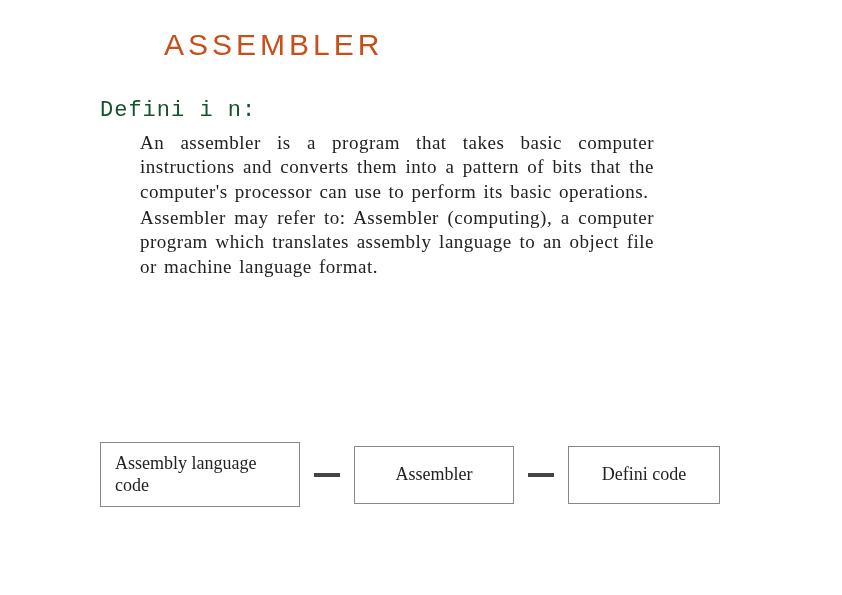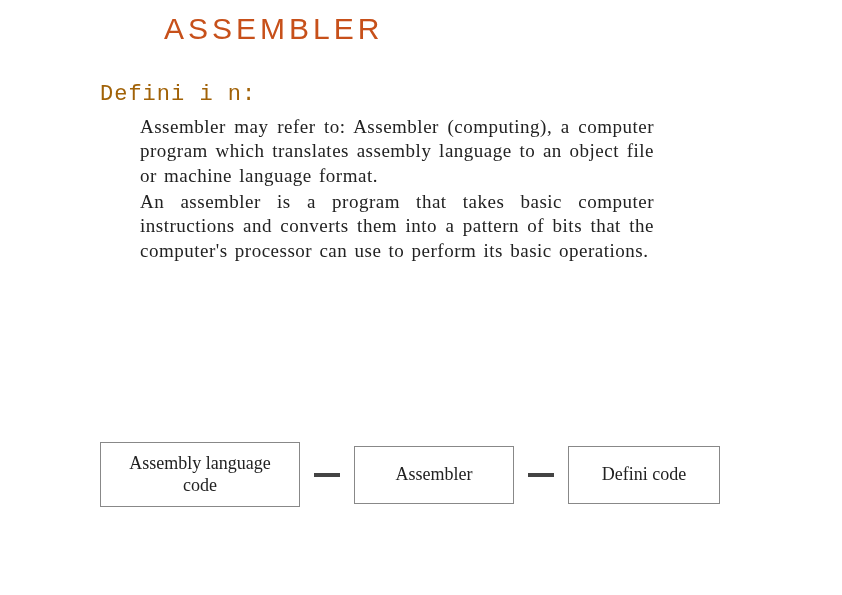--- a/index.html
+++ b/index.html
@@ -1,27 +1,27 @@
 <!DOCTYPE html>
 <html><head>
 <meta charset="utf-8">
 <style>
   * { margin: 0; padding: 0; box-sizing: border-box; }
   html, body { width: 842px; height: 595px; background: #fff; font-family: Georgia, 'Times New Roman', serif; }
-  .page { width: 758px; height: 595px; position: relative; padding: 12px 0 0 0; }
+  .page { width: 758px; height: 595px; position: relative; padding: 28px 0 0 0; }
   .title {
     font-family: Helvetica, Arial, sans-serif;
     color: #c7501a;
     font-size: 30px;
     letter-spacing: 4px;
     font-weight: 400;
     margin-left: 164px;
   }
   .def-label {
-    color: #a16207;
+    color: #14532d;
     font-family: 'Courier New', monospace;
     font-size: 22px;
     letter-spacing: 1px;
     margin: 36px 0 0 100px;
   }
   .body-block {
     margin: 8px 104px 0 140px;
     font-size: 19px;
     line-height: 1.28;
     color: #222;
@@ -38,21 +38,21 @@
   .dbox {
     border: 1px solid #888;
     padding: 10px 14px;
     font-size: 18px;
     color: #222;
     background: #fff;
     display: flex;
     align-items: center;
     min-height: 58px;
   }
-  .dbox.b1 { width: 200px; text-align: center; }
+  .dbox.b1 { width: 200px; }
   .dbox.b1 span { line-height: 1.2; }
   .dbox.b2 { width: 160px; justify-content: center; }
   .dbox.b3 { width: 152px; justify-content: center; }
   .conn {
     width: 26px;
     height: 4px;
     background: #444;
     margin: 0 14px;
     align-self: center;
   }
@@ -60,22 +60,22 @@
 </head>
 <body>
 
 <div class="page">
 
   <h1 class="title">ASSEMBLER</h1>
 
   <div class="def-label">Defini i n:</div>
 
   <div class="body-block">
+    <p>An assembler is a program that takes basic computer instructions and converts them into a pattern of bits that the computer's processor can use to perform its basic operations.</p>
     <p>Assembler may refer to: Assembler (computing), a computer program which translates assembly language to an object file or machine language format.</p>
-    <p>An assembler is a program that takes basic computer instructions and converts them into a pattern of bits that the computer's processor can use to perform its basic operations.</p>
   </div>
 
   <div class="diagram">
     <div class="dbox b1">
       <span>Assembly language code</span>
     </div>
     <div class="conn"></div>
     <div class="dbox b2">
       <span>Assembler</span>
     </div>

